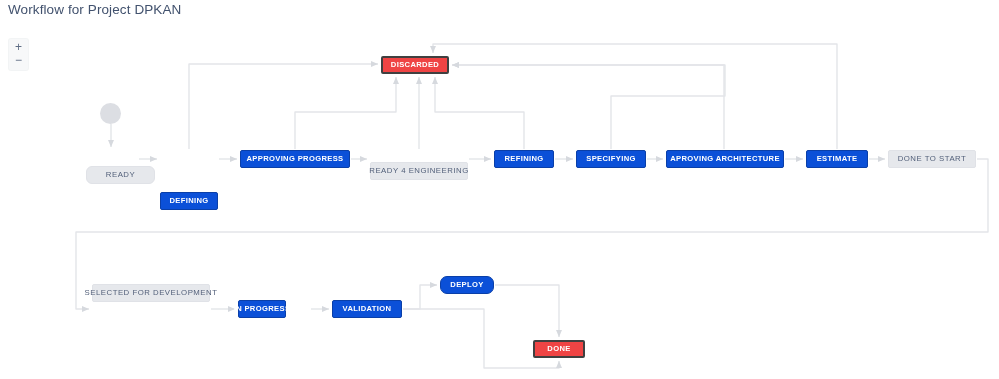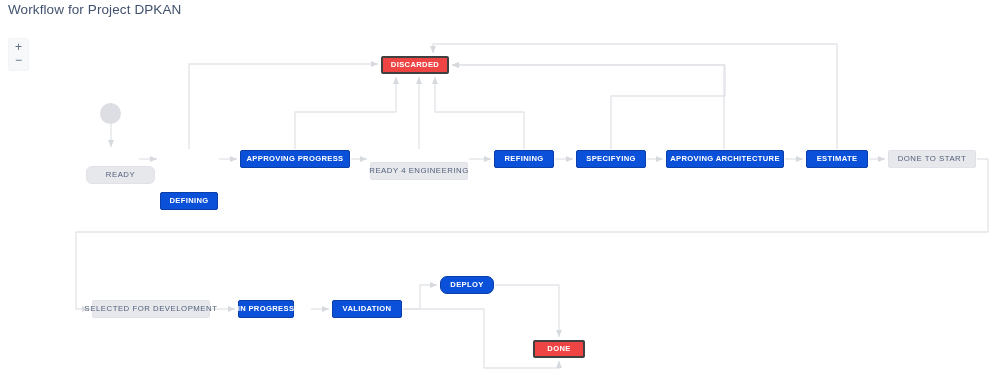--- a/index.html
+++ b/index.html
@@ -178,19 +178,19 @@
   <div class="node green" style="left:381px; top:56px;  width:68px;">DISCARDED</div>
   <div class="node grey" style="left:86px;  top:166px; width:69px;border-radius:6px;">READY</div>
   <div class="node blue" style="left:160px; top:150px; width:58px;margin-top:42px;">DEFINING</div>
   <div class="node blue" style="left:240px; top:150px; width:110px;">APPROVING PROGRESS</div>
   <div class="node grey" style="left:370px; top:150px; width:98px;margin-top:12px;">READY 4 ENGINEERING</div>
   <div class="node blue" style="left:494px; top:150px; width:60px;">REFINING</div>
   <div class="node blue" style="left:576px; top:150px; width:70px;">SPECIFYING</div>
   <div class="node blue" style="left:666px; top:150px; width:118px;">APROVING ARCHITECTURE</div>
   <div class="node blue" style="left:806px; top:150px; width:62px;text-align:right;">ESTIMATE</div>
   <div class="node grey" style="left:888px; top:150px; width:88px;">DONE TO START</div>
-  <div class="node grey" style="left:92px;  top:300px; width:118px;">SELECTED FOR DEVELOPMENT</div>
-  <div class="node blue" style="left:238px; top:300px; width:56px;">IN PROGRESS</div>
+  <div class="node grey" style="left:92px;  top:284px; width:118px;">SELECTED FOR DEVELOPMENT</div>
+  <div class="node blue" style="left:238px; top:300px; width:48px;">IN PROGRESS</div>
   <div class="node blue" style="left:332px; top:300px; width:70px;">VALIDATION</div>
   <div class="node blue" style="left:440px; top:276px; width:54px;border-radius:7px;">DEPLOY</div>
   <div class="node green" style="left:533px; top:340px; width:52px;">DONE</div>
 
 </div>
 
 </body></html>

